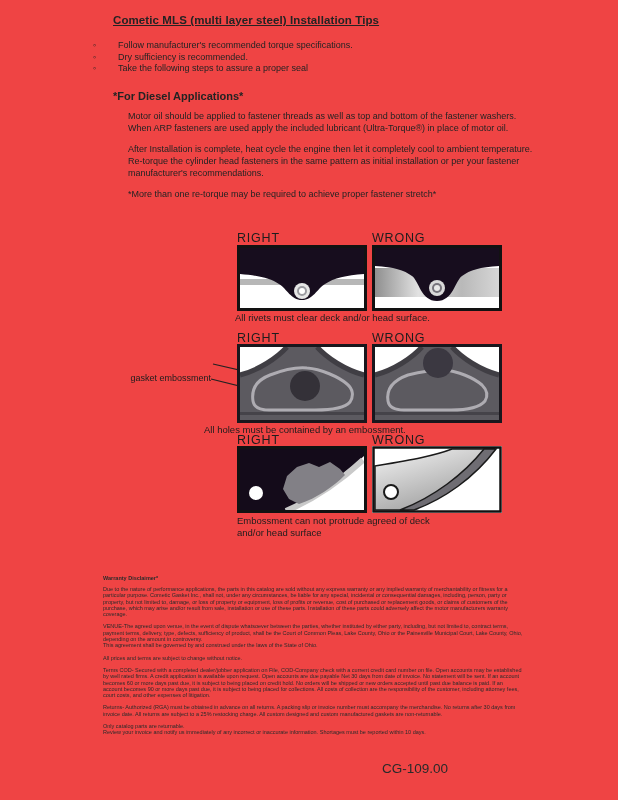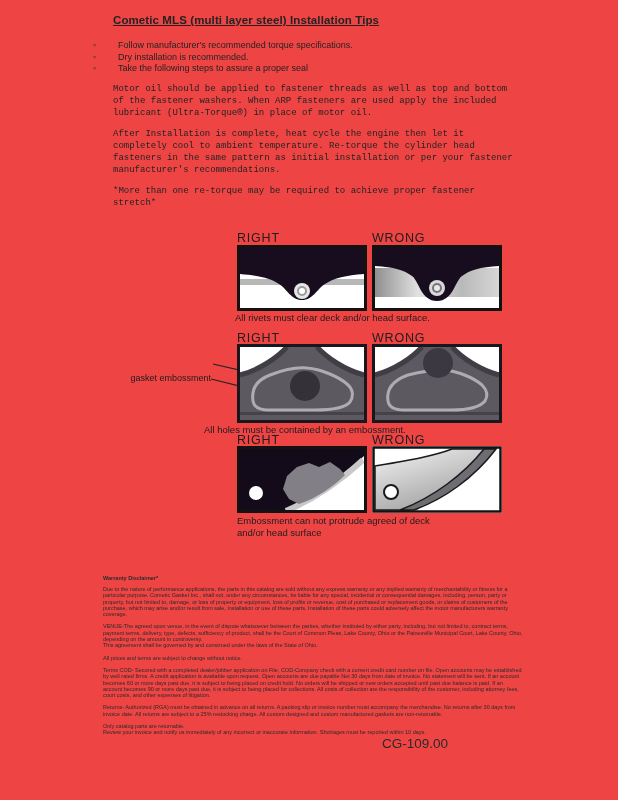--- a/index.html
+++ b/index.html
@@ -7,49 +7,50 @@
         font-family:"Liberation Sans",sans-serif;color:#232323;}
   
   .content{position:absolute;top:14px;left:92px;width:440px;}
   .title{font-size:11.5px;font-weight:bold;text-decoration:underline;margin:0 0 14px 21px;letter-spacing:.1px;}
   ul.bullets{list-style:none;margin:0;padding:0;font-size:9px;line-height:11.6px;}
   ul.bullets li{position:relative;padding-left:26px;}
   ul.bullets li::before{content:"\25E6";position:absolute;left:1px;top:0;font-size:9px;}
   ul.bullets li.sub{padding-left:37px;}
   ul.bullets li.sub::before{content:"\2022";left:28px;}
   .heading{font-size:11px;font-weight:bold;margin:15px 0 0 21px;}
-  .para{font-size:9px;line-height:12px;margin:9px 0 0 21px;width:406px;white-space:normal;font-family:Liberation Mono, monospace;}
+  .para{font-size:9px;line-height:12px;margin:9px 0 0 36px;width:406px;white-space:normal;}
   .para:first-of-type{margin-top:8px;}
   
   .diagrams{position:absolute;top:228px;left:0;width:618px;height:322px;}
   .dg-h{position:absolute;width:130px;text-align:left;font-size:12.5px;font-weight:500;letter-spacing:.8px;color:#1d1d1d;}
   .dg-box{position:absolute;width:130px;}
   .caption{position:absolute;font-size:9.5px;color:#1d1d1d;}
   .callout{position:absolute;font-size:9px;line-height:10.5px;text-align:right;white-space:pre-line;color:#1d1d1d;}
   .leader{position:absolute;}
   .pre{white-space:pre-line;}
   
   .legal{position:absolute;top:575px;left:103px;width:420px;color:#2b2b2b;}
   .legal-heading{font-size:5.5px;font-weight:bold;margin:0 0 5px 0;}
   .legal p{font-size:5.5px;line-height:6.3px;margin:0 0 6px 0;white-space:pre-line;}
   
-  .page-number{position:absolute;top:736px;left:382px;font-size:13.5px;color:#2a2a2a;}
+  .page-number{position:absolute;top:761px;left:382px;font-size:13.5px;color:#2a2a2a;}
 </style>
 </head>
 <body>
 
 <div class="page">
 
   <div class="content">
     <h1 class="title">Cometic MLS (multi layer steel) Installation Tips</h1>
     <ul class="bullets">
       <li>Follow manufacturer's recommended torque specifications.</li>
-      <li>Dry installation is recommended.</li>
+      <li>Dry sufficiency is recommended.</li>
       <li>Take the following steps to assure a proper seal</li>
     </ul>
+    <h2 class="heading">*For Diesel Applications*</h2>
     <p class="para">Motor oil should be applied to fastener threads as well as top and bottom of the fastener washers. When ARP fasteners are used apply the included lubricant (Ultra-Torque®) in place of motor oil.</p>
     <p class="para">After Installation is complete, heat cycle the engine then let it completely cool to ambient temperature. Re-torque the cylinder head fasteners in the same pattern as initial installation or per your fastener manufacturer's recommendations.</p>
     <p class="para">*More than one re-torque may be required to achieve proper fastener stretch*</p>
   </div>
 
   <div class="diagrams">
 
     <div class="dg-h" style="top:3px;left:237px;">RIGHT</div>
     <div class="dg-h" style="top:3px;left:372px;">WRONG</div>
 

